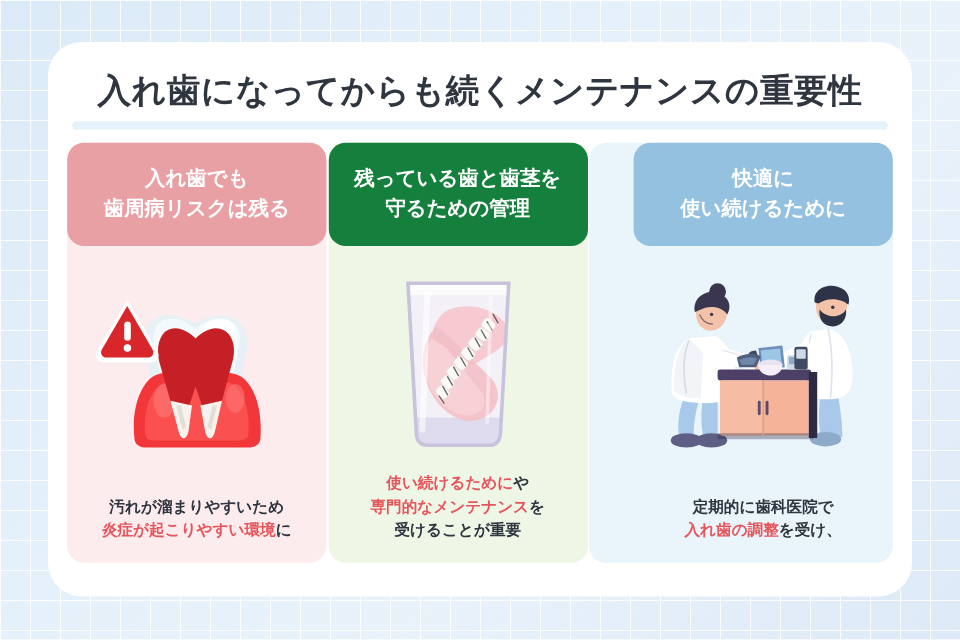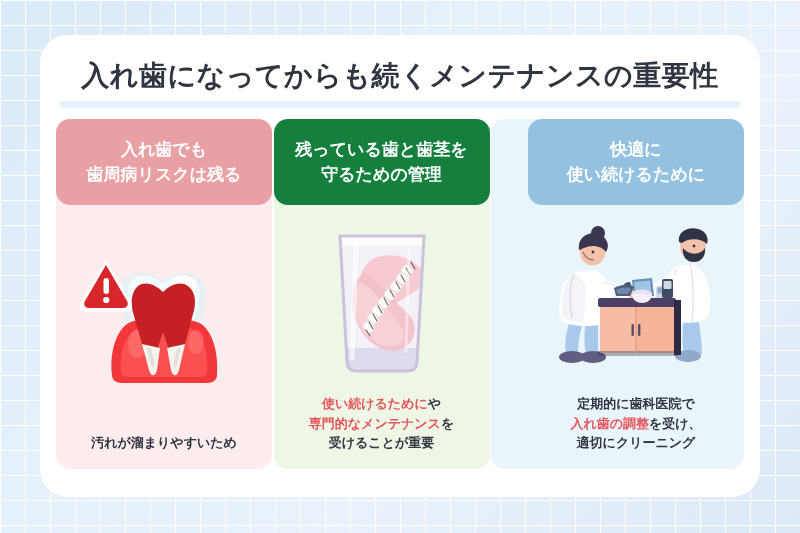--- a/index.html
+++ b/index.html
@@ -165,20 +165,21 @@
             <path d="M112 104 L107 124 L104 122 L108 104 Z" fill="#ded8cf" opacity="0.8"></path>
 
             <path d="M37 16 L62 58 C65 63 62 68 56 68 L18 68 C12 68 9 63 12 58 Z" fill="#ffffff"></path>
             <path d="M37 21 L58 57 C60 60.5 58 64 54 64 L20 64 C16 64 14 60.5 16 57 Z" fill="#d8262b"></path>
             <rect x="34.5" y="34" width="5.5" height="16" rx="2.7" fill="#ffffff"></rect>
             <circle cx="37.2" cy="56" r="3.1" fill="#ffffff"></circle>
           </svg>
         </div>
         <div class="col-body">
           <div>汚れが溜まりやすいため</div>
+          <div><span class="hl">炎症が起こりやすい環境</span><span>に</span></div>
         </div>
       </div>
 
       <div class="col c2">
         <div class="col-head">
           <div>
             <div>残っている歯と歯茎を</div>
             <div>守るための管理</div>
           </div>
         </div>
@@ -296,19 +297,18 @@
             <path d="M96 70 C96 76 101 79 106 79 C111 79 116 76 116 70 Z" fill="#f4eff8"></path>
             <rect x="120" y="62" width="12" height="12" rx="2" fill="#cfd9e6"></rect>
             <rect x="121.5" y="63.5" width="9" height="6" rx="1" fill="#8fa9c6"></rect>
             <rect x="126" y="55" width="11" height="19" rx="2" fill="#3f4a63"></rect>
             <rect x="127.5" y="57" width="8" height="8" rx="1" fill="#cfd9e6"></rect>
           </svg>
         </div>
         <div class="col-body">
           <div>定期的に歯科医院で</div>
           <div><span class="hl">入れ歯の調整</span><span>を受け、</span></div>
-          <div>適切にクリーニング</div>
         </div>
       </div>
 
     </div>
   </div>
 </div>
 
 </body></html>

